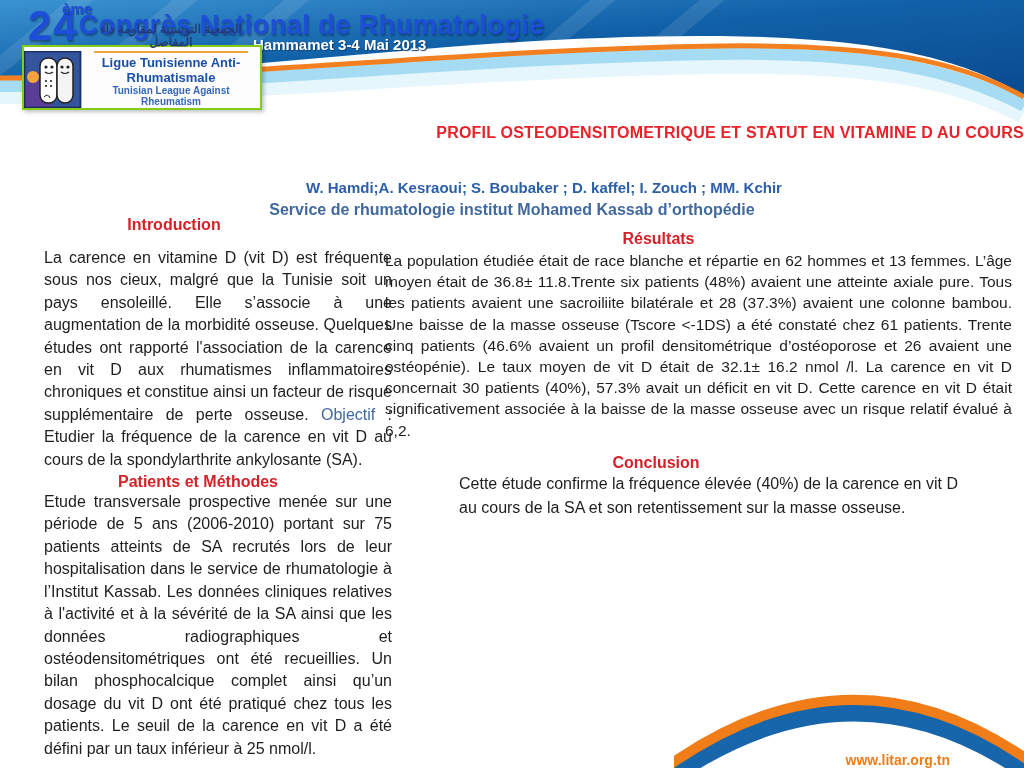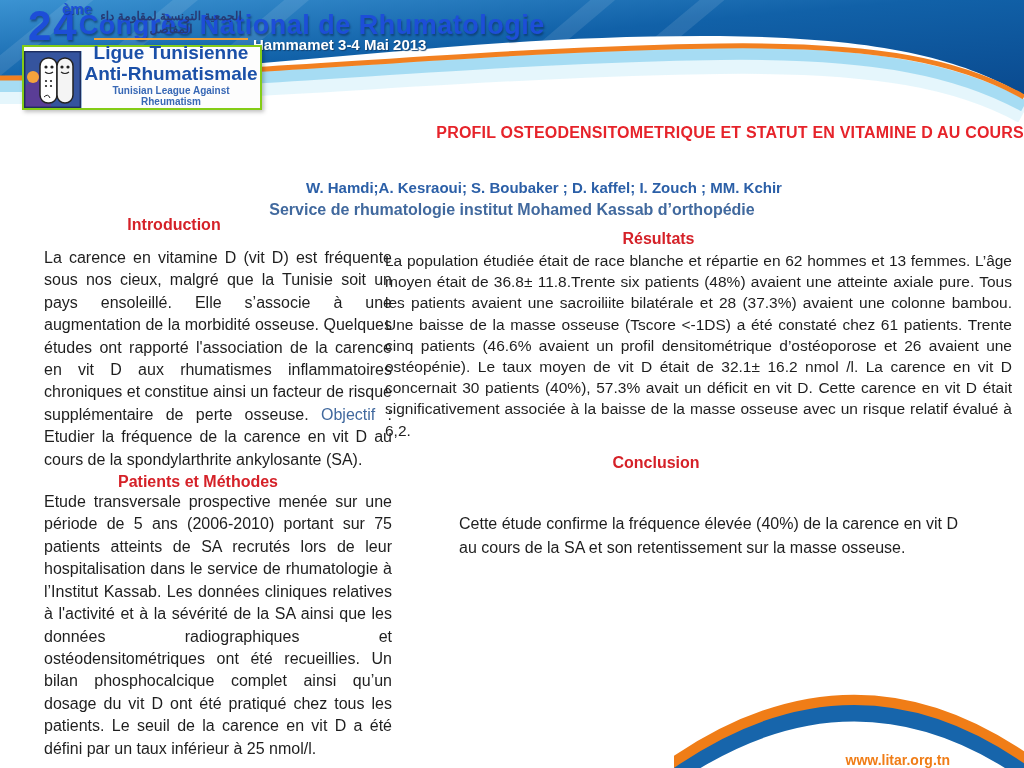--- a/index.html
+++ b/index.html
@@ -19,42 +19,42 @@
   .venue-date{position:absolute;top:36px;left:253px;z-index:3;color:#fff;
     font-size:15px;font-weight:bold;text-shadow:1px 1px 1px #12406f;}
   
   .league-box{position:absolute;top:45px;left:22px;z-index:4;width:236px;height:61px;
     background:#fdfdfd;border:2px solid #84cc16;box-shadow:2px 2px 4px rgba(0,0,0,.25);
     display:flex;align-items:flex-end;}
   .league-art{width:57px;height:57px;flex:0 0 57px;border-right:1px solid #9db8d6;}
   .league-textcol{flex:1;text-align:center;line-height:1.1;padding:1px 2px;}
   .league-arabic{font-size:12px;color:#263a75;font-weight:bold;}
   .league-divider{border:0;border-top:2px solid #f0a13c;margin:2px 10px 3px 10px;}
-  .league-fr{font-size:19px;font-weight:bold;color:#1b50a8;}
+  .league-fr{font-size:13px;font-weight:bold;color:#1b50a8;}
   .league-en{font-size:10px;font-weight:bold;color:#3868b5;}
   
   .poster-title{position:absolute;top:119px;left:0;width:100%;text-align:right;z-index:2;
     color:#e6232a;font-weight:bold;font-size:16px;line-height:27px;letter-spacing:.2px;}
   .authors{position:absolute;top:179px;left:0;width:100%;text-align:center;z-index:2;
     color:#2b5fa7;font-weight:bold;font-size:15px;padding-left:32px;}
   .affiliation{position:absolute;top:201px;left:0;width:100%;text-align:center;z-index:2;
     color:#41699e;font-weight:bold;font-size:16px;}
   
   .sec-heading{color:#d52128;font-weight:bold;font-size:16px;text-align:center;}
   .para{margin:0;color:#1e1e1e;}
   .left-col{position:absolute;top:216px;left:44px;width:348px;z-index:2;}
   .left-col .para{font-size:16px;line-height:22.4px;text-align:justify;}
   .intro-heading{margin:0 88px 13px 0;}
   .methods-heading{margin:2px 40px 0 0;}
   .obj{color:#41699e;}
   .right-col{position:absolute;top:230px;left:385px;width:627px;z-index:2;}
   .results-heading{margin:0 80px 2px 0;}
   .right-col .results-para{font-size:15.5px;line-height:21.2px;text-align:justify;}
   .conclusion-heading{margin:13px 85px 0 0;}
-  .conclusion-block{margin-top:40px;padding-left:74px;width:512px;
+  .conclusion-block{padding-left:74px;width:512px;
     font-size:16px;line-height:24px;color:#1e1e1e;text-align:left;}
   
   .footer-svg{position:absolute;bottom:0;right:0;z-index:1;}
   .site-url{position:absolute;right:74px;bottom:0;z-index:2;
     color:#f07d17;font-weight:bold;font-size:14px;}
 </style>
 </head>
 <body>
 
 <svg class="header-svg" width="1024" height="122" viewBox="0 0 1024 122">

